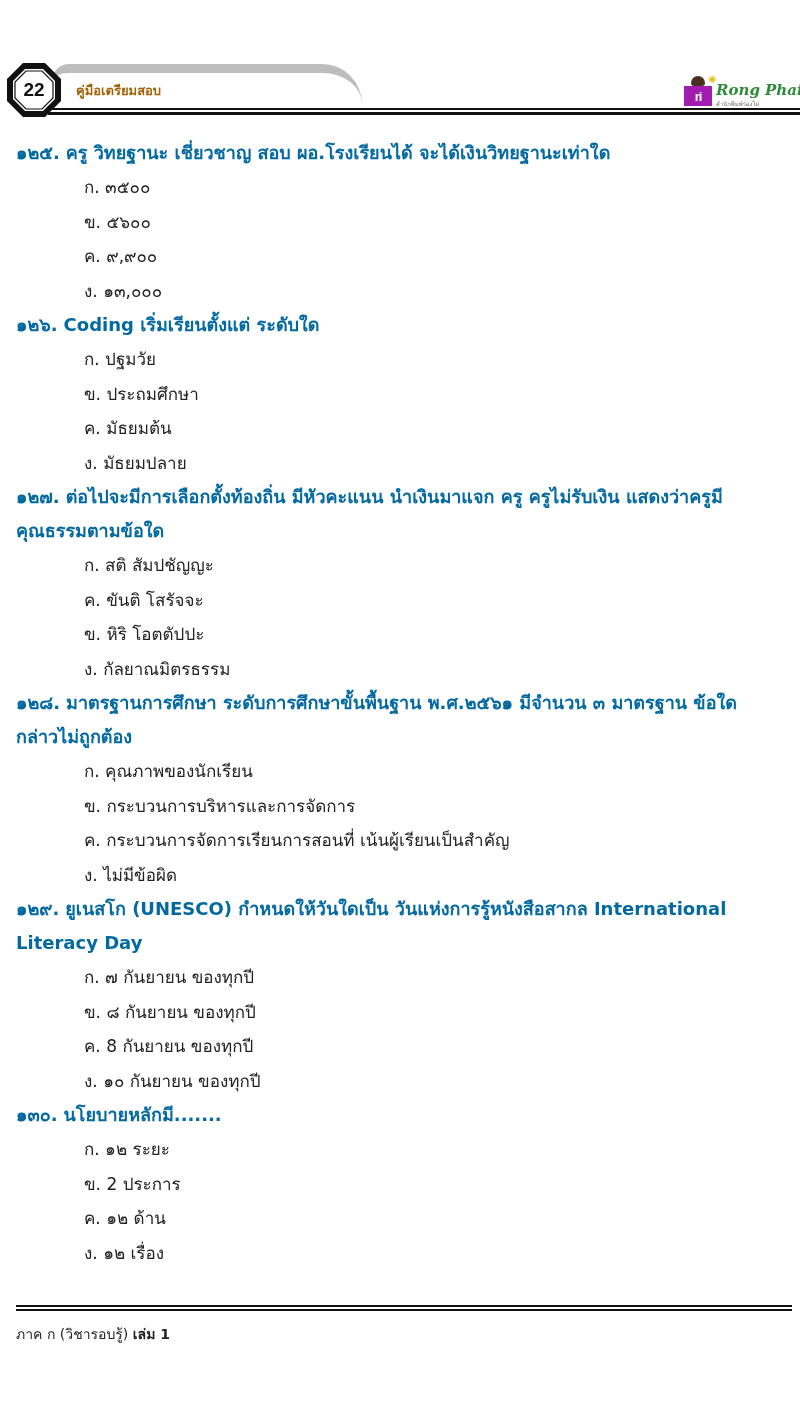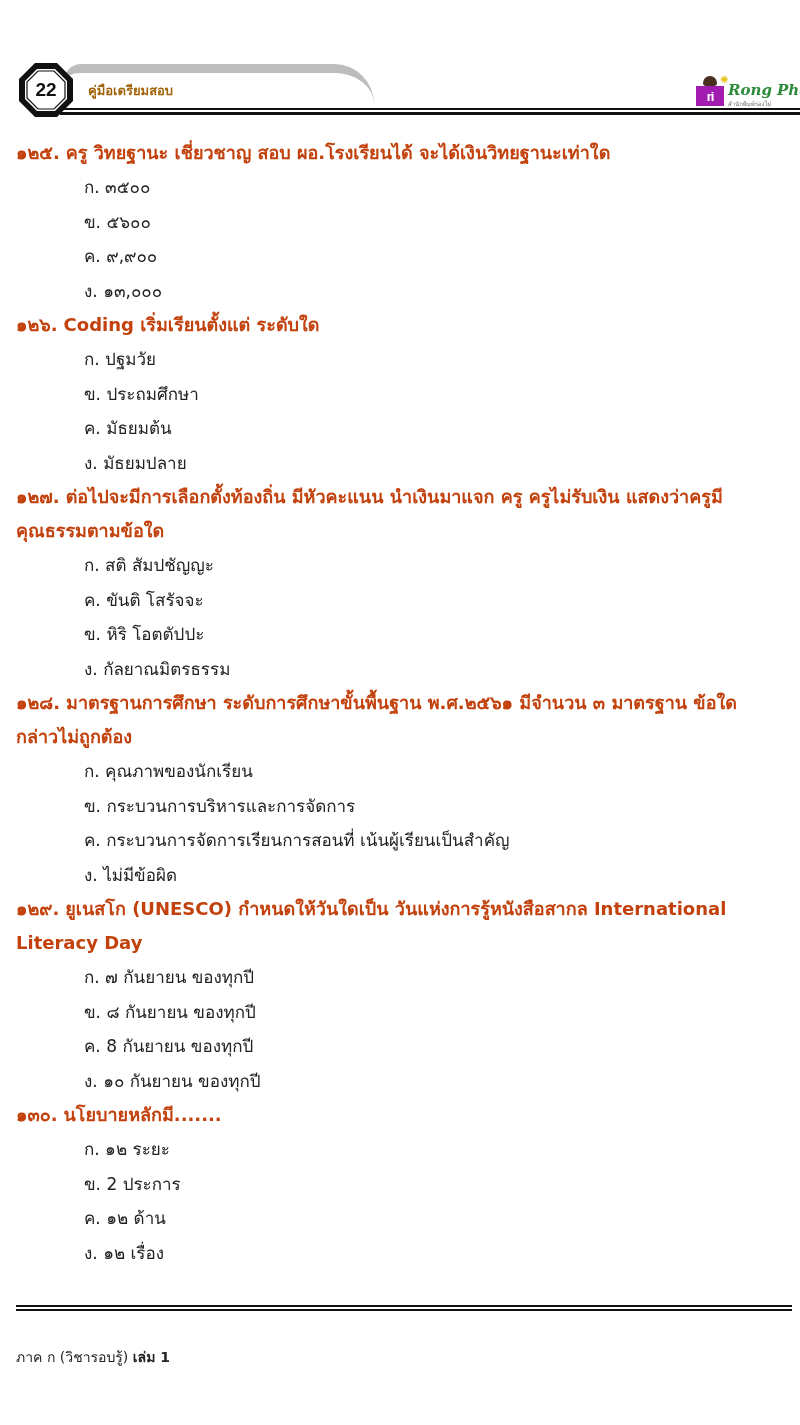--- a/index.html
+++ b/index.html
@@ -1,21 +1,21 @@
 <!DOCTYPE html>
 <html><head>
 <meta charset="utf-8">
 <style>
   html, body { margin: 0; padding: 0; background: #ffffff; }
   body {
     width: 800px; height: 1425px; position: relative; overflow: hidden;
     font-family: "DejaVu Sans", "Liberation Sans", sans-serif; color: #111;
   }
   
-  .hdr { position: absolute; left: 12px; top: 0; width: 676px; height: 120px; }
+  .hdr { position: absolute; left: 0; top: 0; width: 676px; height: 120px; }
   .hdr-swoosh {
     position: absolute; left: 52px; top: 64px; width: 310px; height: 40px;
     border-top: 9px solid #bdbdbd; border-radius: 60px 140px 0 0;
     box-sizing: border-box; border-left: 0; border-right: 0;
   }
   .page-badge { position: absolute; left: 6px; top: 62px; width: 56px; height: 56px; }
   .page-badge svg { width: 56px; height: 56px; display: block; }
   .page-num {
     position: absolute; left: 6px; top: 62px; width: 56px; height: 56px;
     display: flex; align-items: center; justify-content: center;
@@ -51,38 +51,38 @@
   }
   .logo-sub {
     position: absolute; left: 32px; top: 19px; font-size: 6px; color: #666; white-space: nowrap;
   }
 
   
   .content { position: absolute; left: 0; top: 136px; width: 800px; }
   .q { margin: 0; }
   .q-stem {
     padding-left: 16px; padding-right: 24px; font-size: 18px; font-weight: 700;
-    line-height: 34px; color: #c2410c;
+    line-height: 34px; color: #0369a1;
   }
   .q-stem .num { margin-right: 6px; }
   .opt {
     padding-left: 84px; font-size: 17px; line-height: 34.5px; color: #222; font-weight: 400;
   }
 
   
   .ftr-rule {
     position: absolute; left: 16px; top: 1305px; width: 776px; height: 0;
     border-top: 2px solid #111;
   }
   .ftr-rule2 {
     position: absolute; left: 16px; top: 1309px; width: 776px; height: 0;
     border-top: 2px solid #111;
   }
   .ftr-text {
-    position: absolute; left: 16px; top: 1323px; font-size: 14px; color: #222; margin-top: 23px;
+    position: absolute; left: 16px; top: 1323px; font-size: 14px; color: #222;
   }
   .ftr-text b { font-weight: 700; }
 </style>
 </head>
 <body>
 
 <div class="hdr">
   <div class="hdr-swoosh"></div>
   <div class="page-badge">
     <svg viewBox="0 0 56 56">

